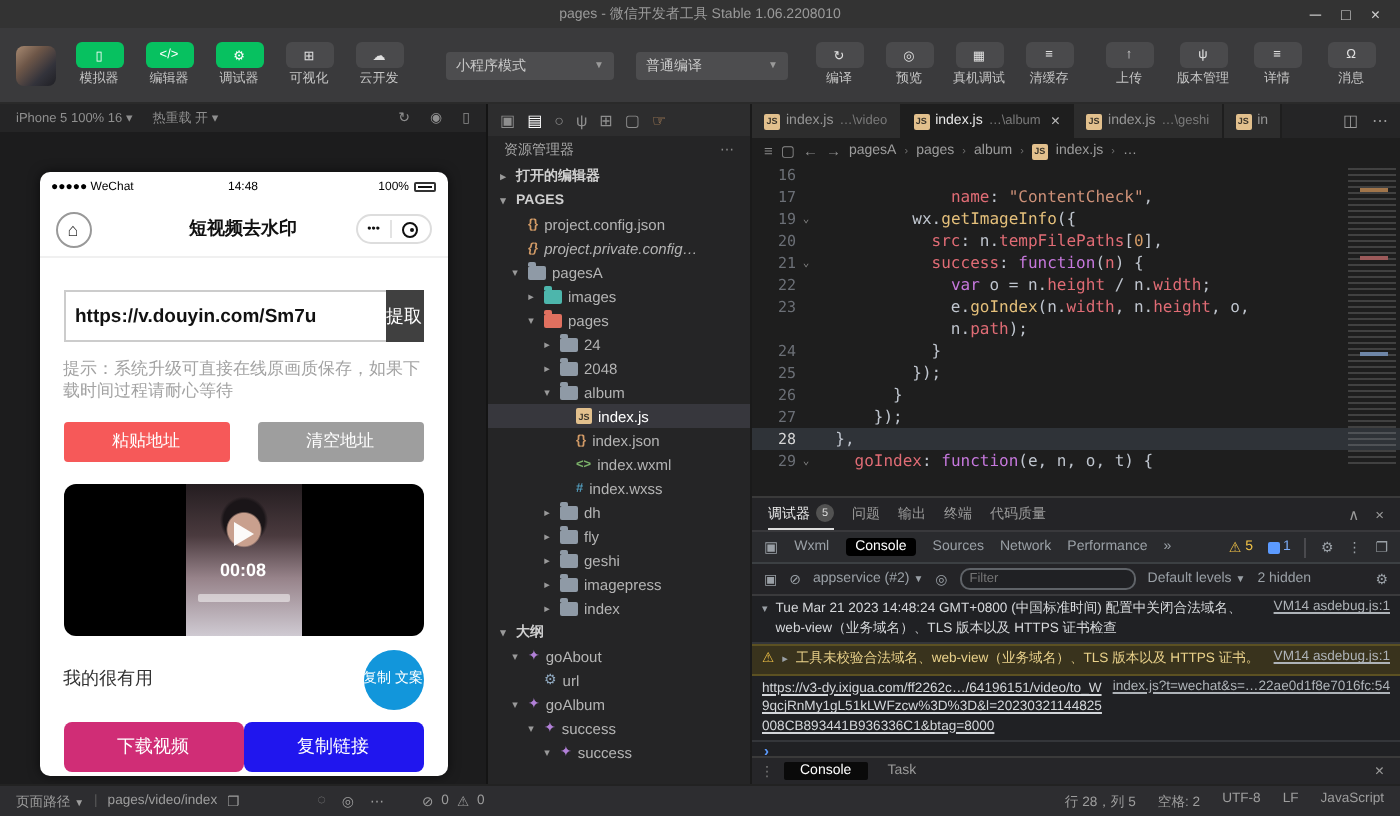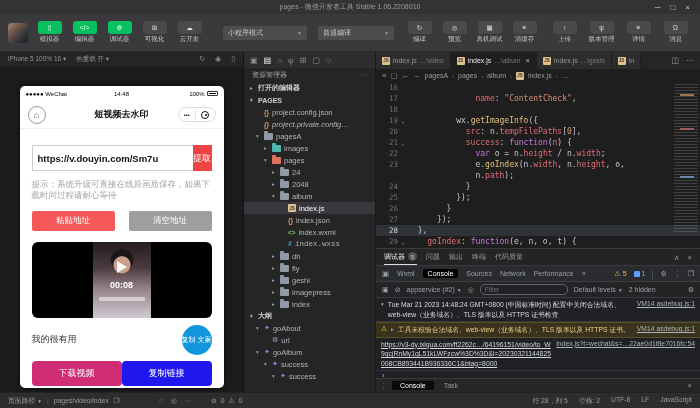--- a/index.html
+++ b/index.html
@@ -38,21 +38,21 @@
 .p-nav{height:28px;position:relative;display:flex;align-items:center;padding:0 8px;border-bottom:1px solid #f0f0f0}
 .p-title{position:absolute;left:0;right:0;text-align:center;font-size:9px;font-weight:bold;color:#111}
 .home-btn{width:18px;height:18px;border:1px solid #999;border-radius:50%;display:flex;align-items:center;justify-content:center;font-size:9px;color:#333;z-index:2;background:#fff}
 .capsule{margin-left:auto;width:38px;height:15px;border:1px solid #ddd;border-radius:8px;background:#fff;display:flex;align-items:center;justify-content:space-evenly;z-index:2}
 .cap-dots{font-size:6px;color:#111;letter-spacing:0}
 .cap-div{width:1px;height:9px;background:#e3e3e3}
 .cap-circ{width:8px;height:8px;border:1px solid #111;border-radius:50%;position:relative}
 .cap-circ::after{content:'';position:absolute;left:2.5px;top:2.5px;width:2px;height:2px;border-radius:50%;background:#111}
 .p-input-row{display:flex;margin:16px 12px 0;height:26px}
 .p-url{flex:1;border:1px solid #ccc;border-right:none;display:flex;align-items:center;padding:0 5px;font-size:9.5px;font-weight:bold;color:#111;white-space:nowrap;overflow:hidden}
-.p-extract{width:19px;background:#ef4444;color:#fff;font-size:9px;display:flex;align-items:center;justify-content:center;flex:none}
+.p-extract{width:19px;background:#404040;color:#fff;font-size:9px;display:flex;align-items:center;justify-content:center;flex:none}
 .p-hint{margin:8px 12px 0;font-size:8.5px;color:#a3a3a3;line-height:1.35}
 .p-btn-row{display:flex;margin:9px 12px 0;gap:14px}
 .p-btn{flex:1;height:20px;border-radius:2px;color:#fff;font-size:8.5px;display:flex;align-items:center;justify-content:center}
 .p-btn.red{background:#f65959}.p-btn.gray{background:#9e9e9e}
 .p-video{margin:11px 12px 0;height:76px;background:#000;border-radius:6px;position:relative;display:flex;justify-content:center;flex:none}
 .v-clip{width:58px;height:76px;background:
  radial-gradient(circle 9px at 50% 30%,#c9a08e 90%,rgba(0,0,0,0) 100%),
  radial-gradient(circle 12px at 50% 24%,#1a1518 85%,rgba(0,0,0,0) 100%),
  linear-gradient(180deg,#241d20 0%,#4a3a3e 34%,#97838a 62%,#cfcad2 100%)}
 .play{position:absolute;left:50%;top:33%;transform:translate(-50%,-50%);width:0;height:0;border-left:10px solid rgba(255,255,255,.95);border-top:6px solid transparent;border-bottom:6px solid transparent}
@@ -354,21 +354,21 @@
           <div class="tree-row" style="padding-left: 34px;">
             <span class="arrow"> </span>
             <span class="tx-ico" style="color: rgb(209, 154, 102);">{}</span>
             <span>index.json</span>
           </div>
           <div class="tree-row" style="padding-left: 34px;">
             <span class="arrow"> </span>
             <span class="tx-ico" style="color: rgb(124, 179, 106);">&lt;&gt;</span>
             <span>index.wxml</span>
           </div>
-          <div class="tree-row" style="padding-left: 34px; font-family: Liberation Mono, monospace;">
+          <div class="tree-row" style="padding-left: 34px;">
             <span class="arrow"> </span>
             <span class="tx-ico" style="color: rgb(81, 154, 186);">#</span>
             <span>index.wxss</span>
           </div>
           <div class="tree-row" style="padding-left: 26px;">
             <span class="arrow">▸</span>
             <span class="f-ico"></span>
             <span>dh</span>
           </div>
           <div class="tree-row" style="padding-left: 26px;">
@@ -467,21 +467,20 @@
             <span class="js-sq">JS</span>
             <span>index.js</span>
             <span class="bc-sep">›</span>
             <span>…</span>
           </span>
       </div>
       <div class="code-wrap">
         <div id="codelines">
             <div class="code-line"><span class="gut">16</span><span class="fold"> </span></div>
             <div class="code-line"><span class="gut">17</span><span class="fold"> </span><span class="tk-pl">              </span><span class="tk-pr">name</span><span class="tk-pl">: </span><span class="tk-st">"ContentCheck"</span><span class="tk-pl">,</span></div>
-            <div class="code-line"><span class="gut">18</span><span class="fold"> </span></div>
             <div class="code-line"><span class="gut">19</span><span class="fold">⌄</span><span class="tk-pl">          wx.</span><span class="tk-fn">getImageInfo</span><span class="tk-pl">({</span></div>
             <div class="code-line"><span class="gut">20</span><span class="fold"> </span><span class="tk-pl">            </span><span class="tk-pr">src</span><span class="tk-pl">: n.</span><span class="tk-pr">tempFilePaths</span><span class="tk-pl">[</span><span class="tk-nu">0</span><span class="tk-pl">],</span></div>
             <div class="code-line"><span class="gut">21</span><span class="fold">⌄</span><span class="tk-pl">            </span><span class="tk-pr">success</span><span class="tk-pl">: </span><span class="tk-kw">function</span><span class="tk-pl">(</span><span class="tk-pr">n</span><span class="tk-pl">) {</span></div>
             <div class="code-line"><span class="gut">22</span><span class="fold"> </span><span class="tk-pl">              </span><span class="tk-kw">var</span><span class="tk-pl"> o = n.</span><span class="tk-pr">height</span><span class="tk-pl"> / n.</span><span class="tk-pr">width</span><span class="tk-pl">;</span></div>
             <div class="code-line"><span class="gut">23</span><span class="fold"> </span><span class="tk-pl">              e.</span><span class="tk-fn">goIndex</span><span class="tk-pl">(n.</span><span class="tk-pr">width</span><span class="tk-pl">, n.</span><span class="tk-pr">height</span><span class="tk-pl">, o,</span></div>
             <div class="code-line"><span class="gut"></span><span class="fold"> </span><span class="tk-pl">              n.</span><span class="tk-pr">path</span><span class="tk-pl">);</span></div>
             <div class="code-line"><span class="gut">24</span><span class="fold"> </span><span class="tk-pl">            }</span></div>
             <div class="code-line"><span class="gut">25</span><span class="fold"> </span><span class="tk-pl">          });</span></div>
             <div class="code-line"><span class="gut">26</span><span class="fold"> </span><span class="tk-pl">        }</span></div>
             <div class="code-line"><span class="gut">27</span><span class="fold"> </span><span class="tk-pl">      });</span></div>

